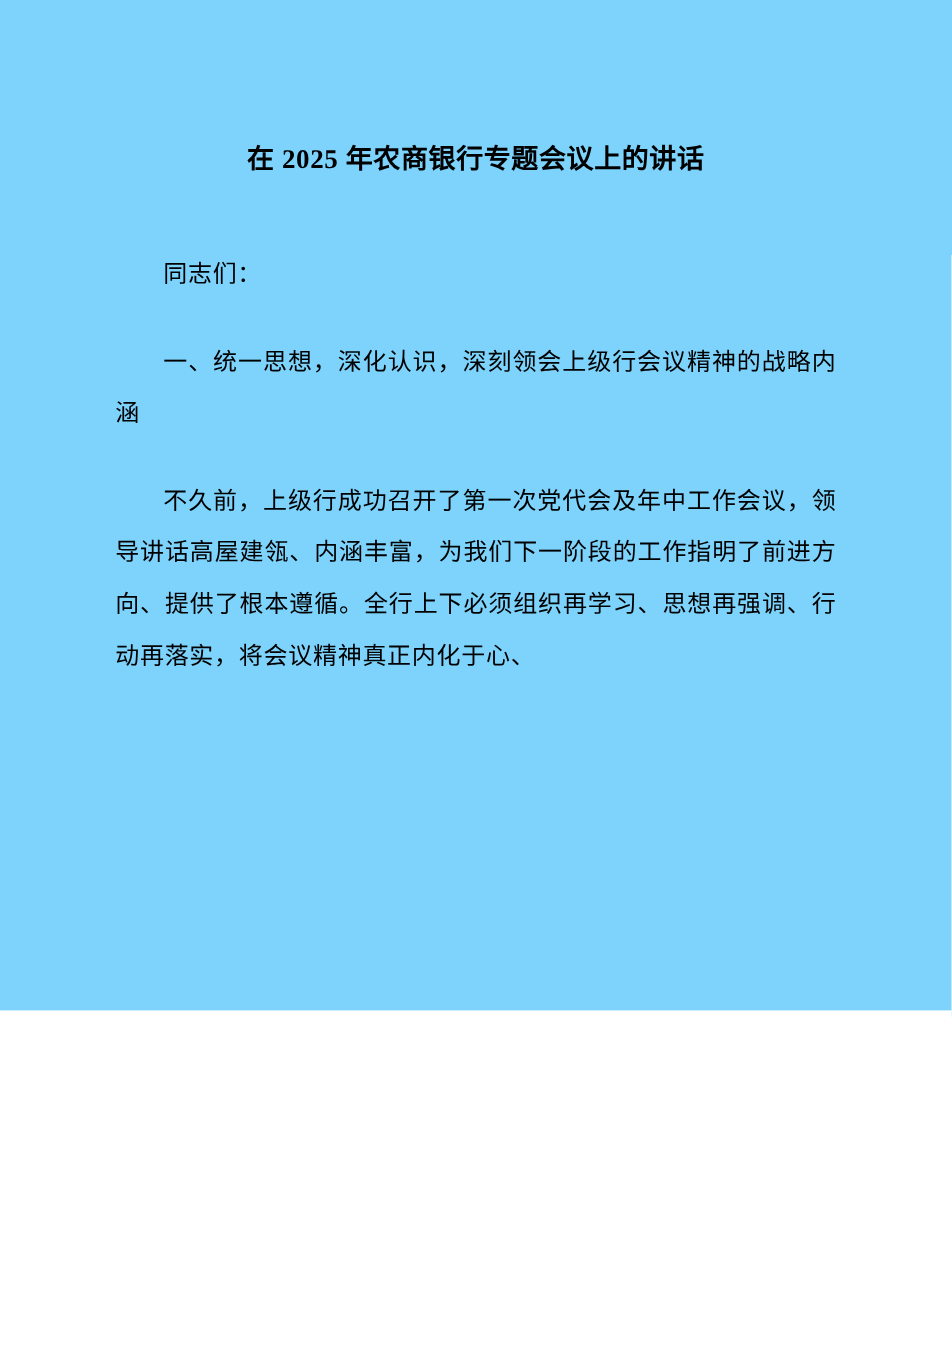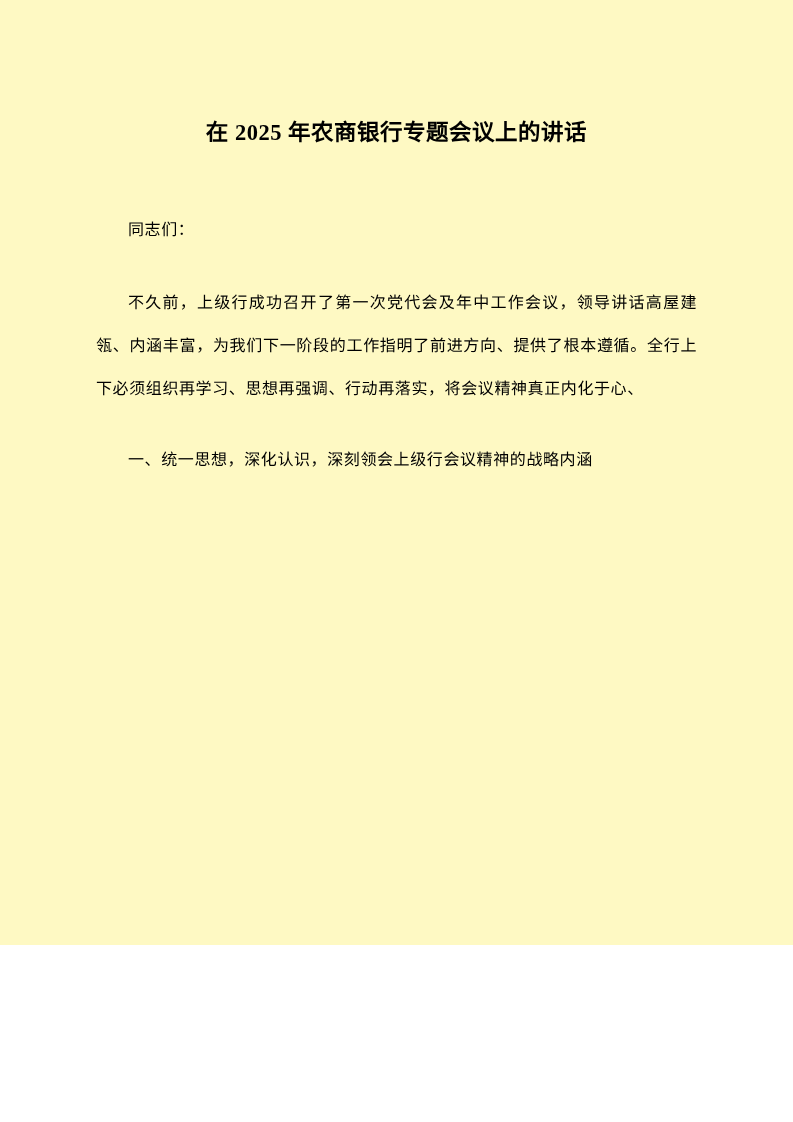--- a/index.html
+++ b/index.html
@@ -11,41 +11,41 @@
   body {
     width: 793px;
     height: 1122px;
     overflow: hidden;
     font-family: "Liberation Serif", "DejaVu Serif", serif;
     color: #000000;
   }
   .page {
     position: relative;
     width: 793px;
-    height: 945px;
+    height: 842px;
     box-sizing: border-box;
     padding: 0 96px;
-    background: #fef9c3;
+    background: #7dd3fc;
   }
   .doc-title {
     margin: 0;
     padding-top: 116px;
     text-align: center;
     font-size: 22.5px;
     font-weight: bold;
     letter-spacing: 0.5px;
     line-height: 1.5;
     font-family: "Liberation Serif", "DejaVu Serif", serif;
   }
   .body-block {
     margin-top: 58px;
   }
   p.para {
     margin: 0 0 28px 0;
-    font-size: 16px;
+    font-size: 20px;
     line-height: 43px;
     text-align: justify;
     text-justify: inter-ideograph;
     text-indent: 2em;
     letter-spacing: 0.6px;
     font-family: Liberation Sans, sans-serif;
   }
   p.para.salutation {
     margin-bottom: 30px;
   }
@@ -58,19 +58,19 @@
 
 <div class="page">
 
   <h1 class="doc-title">在 2025 年农商银行专题会议上的讲话</h1>
 
   <div class="body-block">
 
     <p class="para salutation">同志们：</p>
 
 
+    <p class="para heading">一、统一思想，深化认识，深刻领会上级行会议精神的战略内涵</p>
+
     <p class="para">不久前，上级行成功召开了第一次党代会及年中工作会议，领导讲话高屋建瓴、内涵丰富，为我们下一阶段的工作指明了前进方向、提供了根本遵循。全行上下必须组织再学习、思想再强调、行动再落实，将会议精神真正内化于心、</p>
-
-    <p class="para heading">一、统一思想，深化认识，深刻领会上级行会议精神的战略内涵</p>
 
   </div>
 
 </div>
 
 </body></html>

